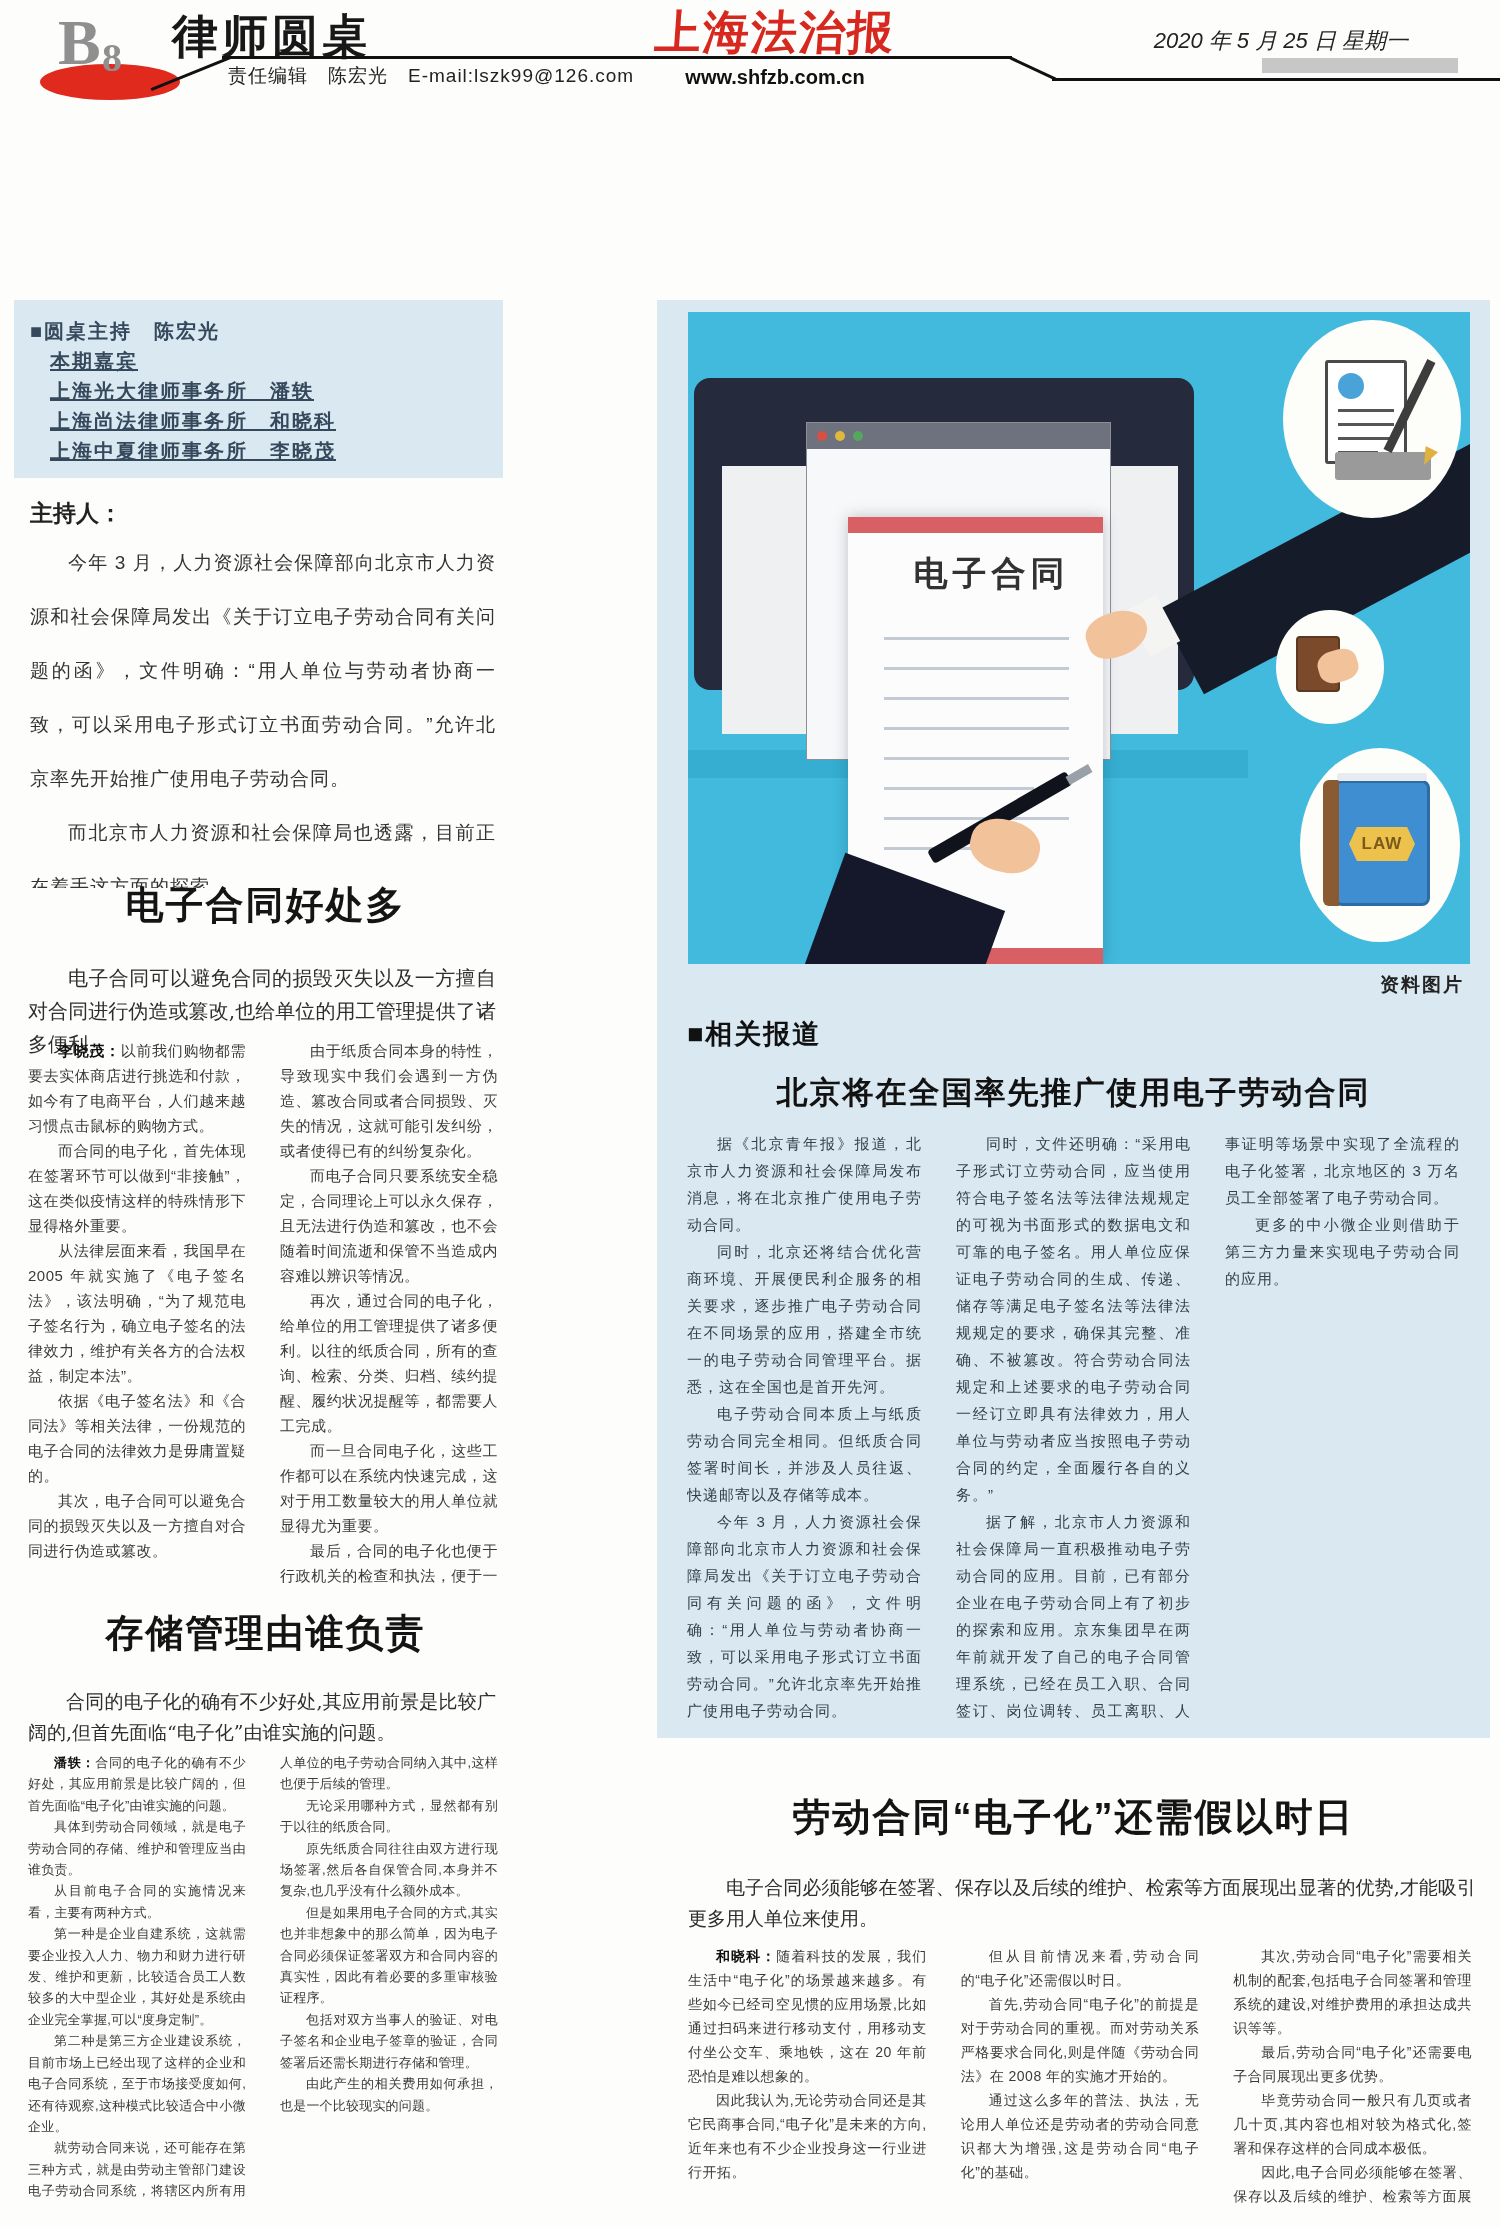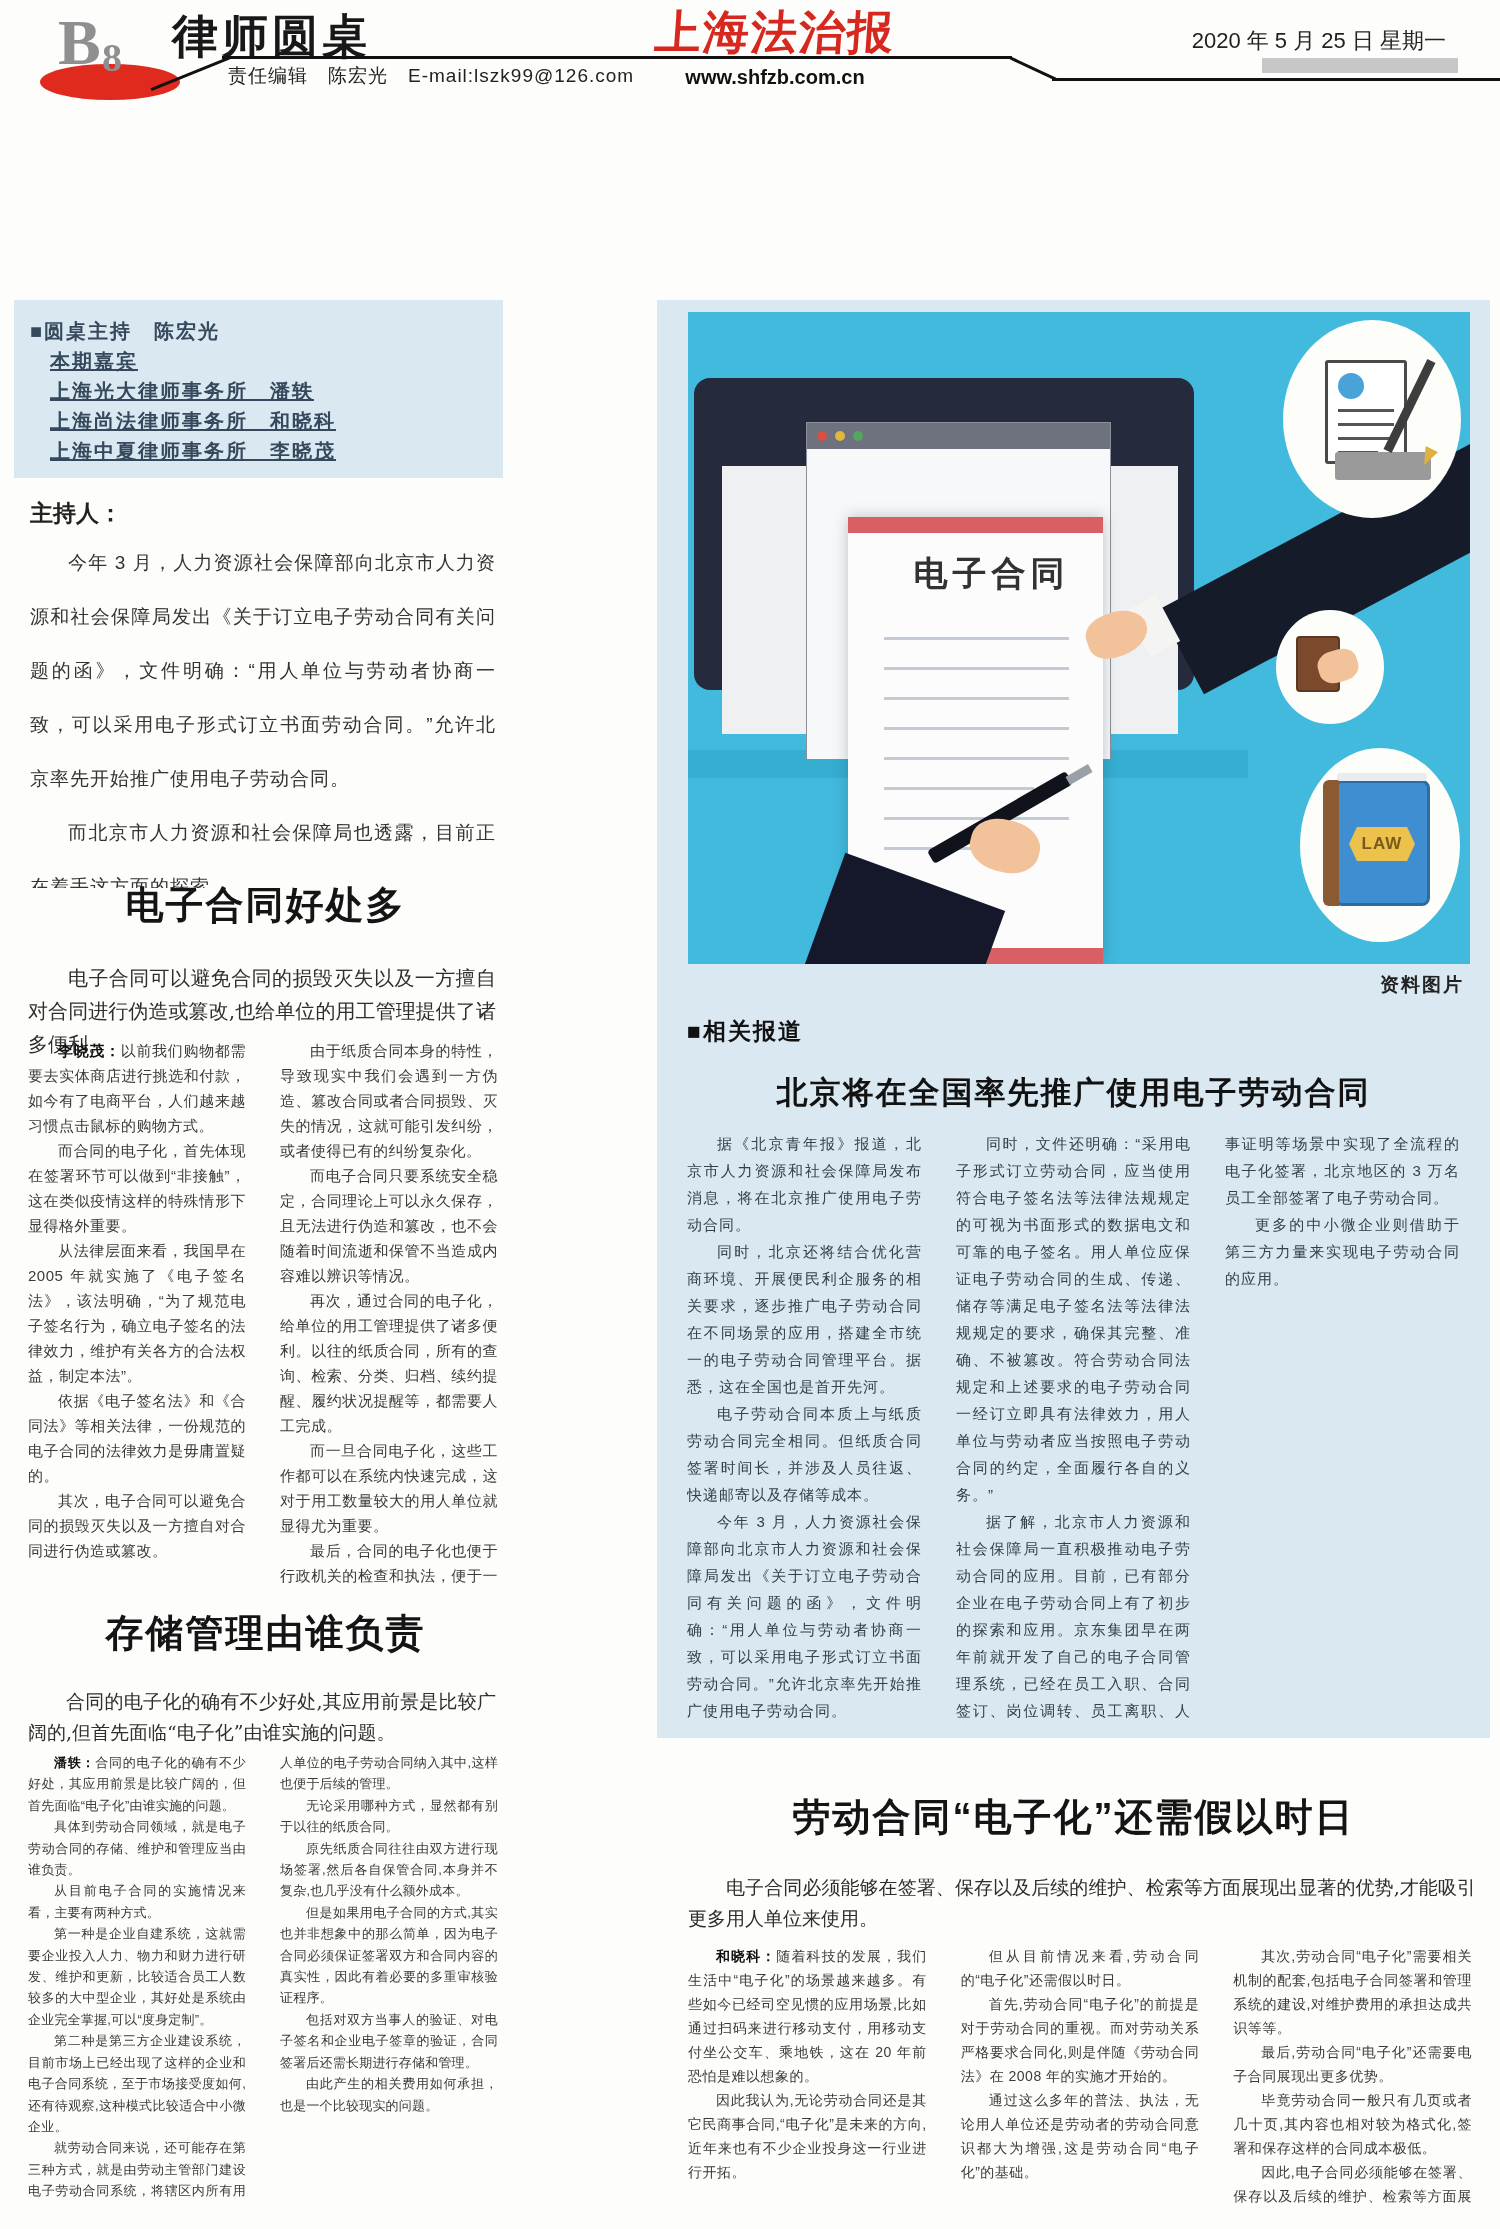--- a/index.html
+++ b/index.html
@@ -18,21 +18,21 @@
   .edition .n{position:absolute;left:62px;top:22px;font-size:40px;font-weight:bold;color:#8f8f8f;font-family:"Liberation Serif",serif;}
   .section-name{position:absolute;left:172px;top:6px;font-size:46px;font-weight:900;color:#181818;letter-spacing:4px;}
   .rule-left{position:absolute;left:222px;top:56px;width:790px;height:3px;background:#111;}
   .rule-diag-l{position:absolute;left:148px;top:72px;width:86px;height:3px;background:#111;transform:rotate(-22deg);}
   .rule-diag-r{position:absolute;left:1008px;top:67px;width:50px;height:3px;background:#111;transform:rotate(25deg);}
   .rule-right{position:absolute;left:1052px;top:78px;width:448px;height:3px;background:#111;}
   .editor-line{position:absolute;left:228px;top:63px;font-size:19px;color:#222;letter-spacing:1px;}
   .masthead{position:absolute;left:650px;top:2px;width:250px;text-align:center;font-family:"Liberation Serif",serif;
             font-size:46px;font-weight:900;color:var(--masthead-red);letter-spacing:2px;transform:skewX(-4deg);}
   .website{position:absolute;left:650px;top:66px;width:250px;text-align:center;font-size:20px;font-weight:bold;color:#111;}
-  .date-line{position:absolute;left:1036px;top:26px;width:410px;text-align:right;font-size:22px;color:#222;}
+  .date-line{position:absolute;left:998px;top:26px;width:410px;text-align:right;font-size:22px;color:#222;font-style:italic;}
   .date-bar{position:absolute;left:1262px;top:58px;width:196px;height:15px;background:#c7c7c7;}
 
   
   .main-headline{position:absolute;left:0;top:112px;width:1500px;text-align:center;
                  font-size:96px;font-weight:900;color:#0f0f0f;letter-spacing:0px;white-space:nowrap;}
 
   
   .guest-panel{position:absolute;left:14px;top:300px;width:489px;height:178px;background:var(--panel-blue);
                padding:16px 0 0 16px;color:#36495c;}
   .guest-panel p{font-size:20px;line-height:30px;letter-spacing:2px;font-weight:bold;text-indent:0;}
@@ -92,21 +92,21 @@
   .b2book{position:absolute;left:20px;top:26px;width:44px;height:56px;background:#7b4a2d;border-radius:4px;border:2px solid #5d371f;}
   .b2hand{position:absolute;left:42px;top:40px;width:40px;height:32px;background:#f2c29a;border-radius:40%;transform:rotate(-16deg);}
   .bubble3{left:612px;top:436px;width:160px;height:194px;}
   .b3book{position:absolute;left:34px;top:32px;width:96px;height:126px;background:var(--book-blue);border:3px solid #2c6ca3;border-radius:8px;}
   .b3spine{position:absolute;left:-14px;top:-3px;width:16px;height:126px;background:#8a5a33;border-radius:6px 0 0 6px;}
   .b3pages{position:absolute;left:0;top:-10px;width:90px;height:8px;background:#e8ecf0;border-radius:3px;}
   .b3hex{position:absolute;left:12px;top:44px;width:66px;height:34px;background:var(--law-gold);
          clip-path:polygon(12% 0,88% 0,100% 50%,88% 100%,12% 100%,0 50%);
          font-size:17px;font-weight:900;color:#7a5a1a;text-align:center;line-height:34px;letter-spacing:1px;}
   .illus-caption{position:absolute;right:26px;top:672px;font-size:19px;font-weight:bold;color:#222;letter-spacing:2px;}
-  .related-tag{position:absolute;left:30px;top:716px;font-size:23px;font-weight:900;color:#111;letter-spacing:2px;}
+  .related-tag{position:absolute;left:30px;top:716px;font-size:27px;font-weight:900;color:#111;letter-spacing:2px;}
   .related-headline{position:absolute;left:0;top:772px;width:833px;text-align:center;font-size:31px;font-weight:900;color:#121212;letter-spacing:2px;}
   .cols-related{position:absolute;left:30px;top:830px;width:773px;height:596px;
                 column-count:3;column-gap:34px;font-size:15px;line-height:27px;letter-spacing:1px;color:#35404c;
                 overflow:hidden;column-fill:auto;text-align:justify;}
   .cols-related p{text-indent:2em;}
 
   
   .h2-s3{position:absolute;left:657px;top:1792px;width:833px;text-align:center;font-size:38px;font-weight:900;color:#141414;letter-spacing:2px;}
   .intro-s3{position:absolute;left:688px;top:1872px;width:788px;font-size:19px;line-height:31px;}
   .cols-s3{position:absolute;left:688px;top:1944px;width:784px;height:282px;

